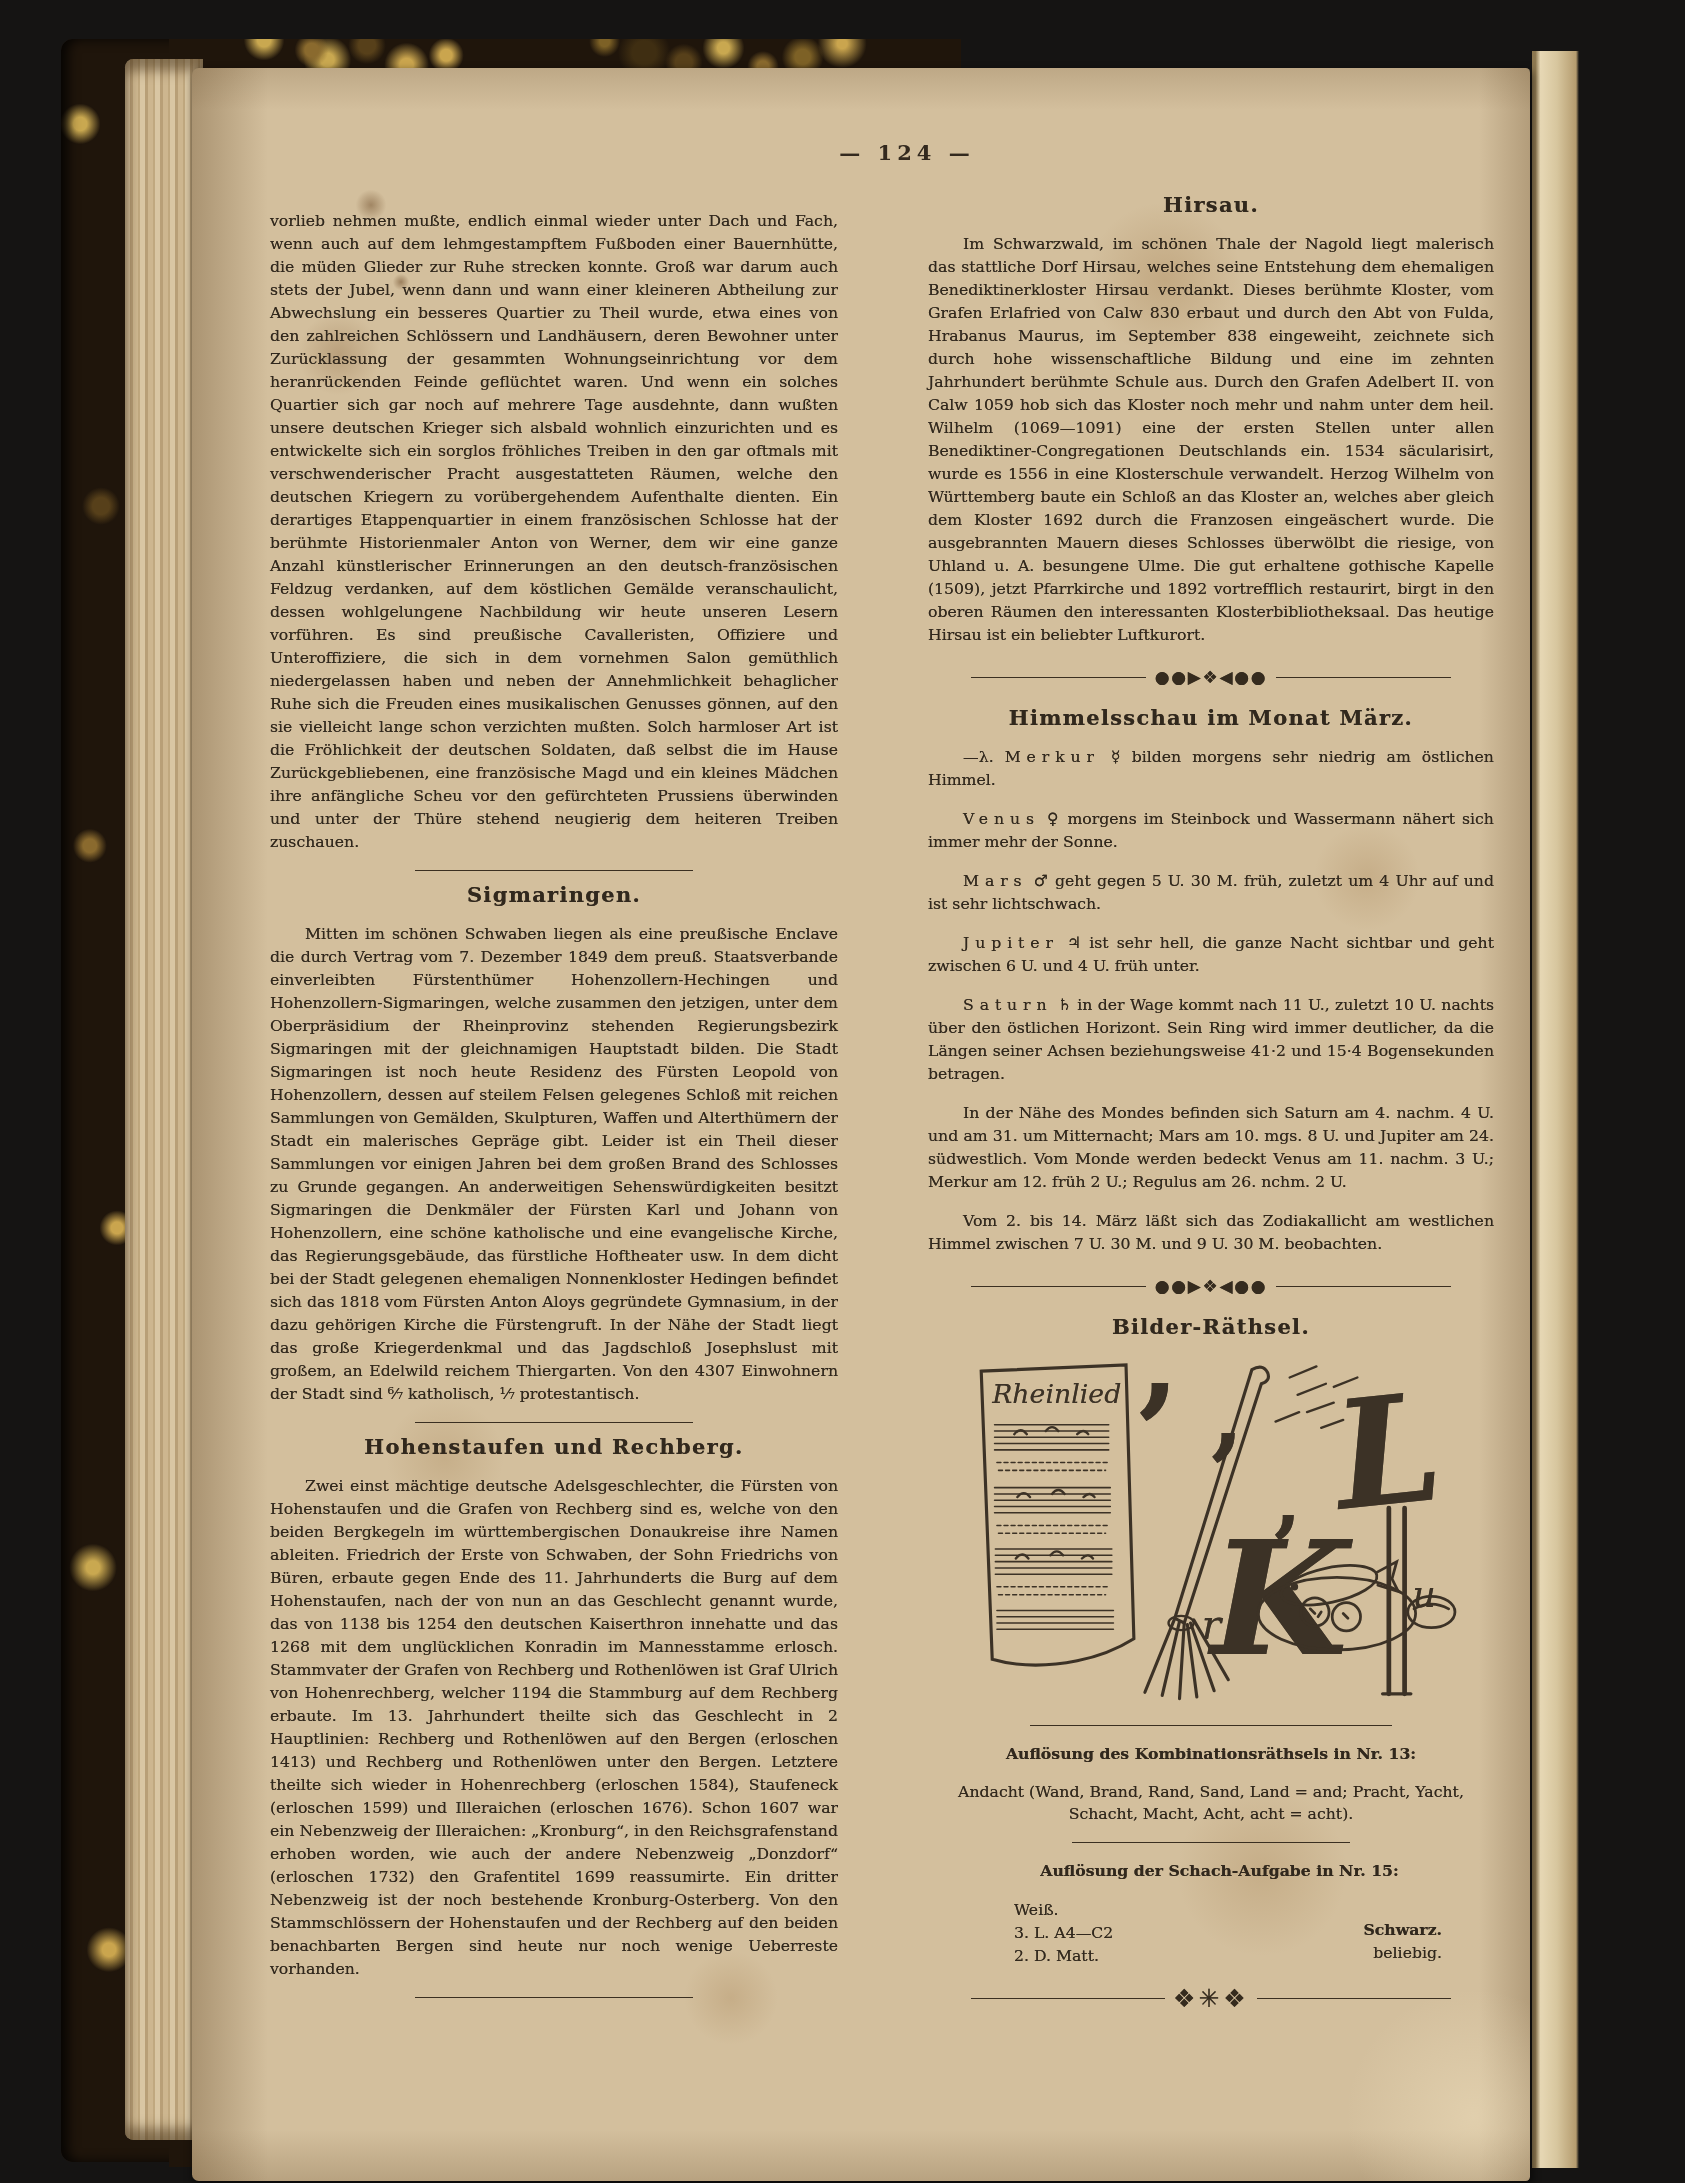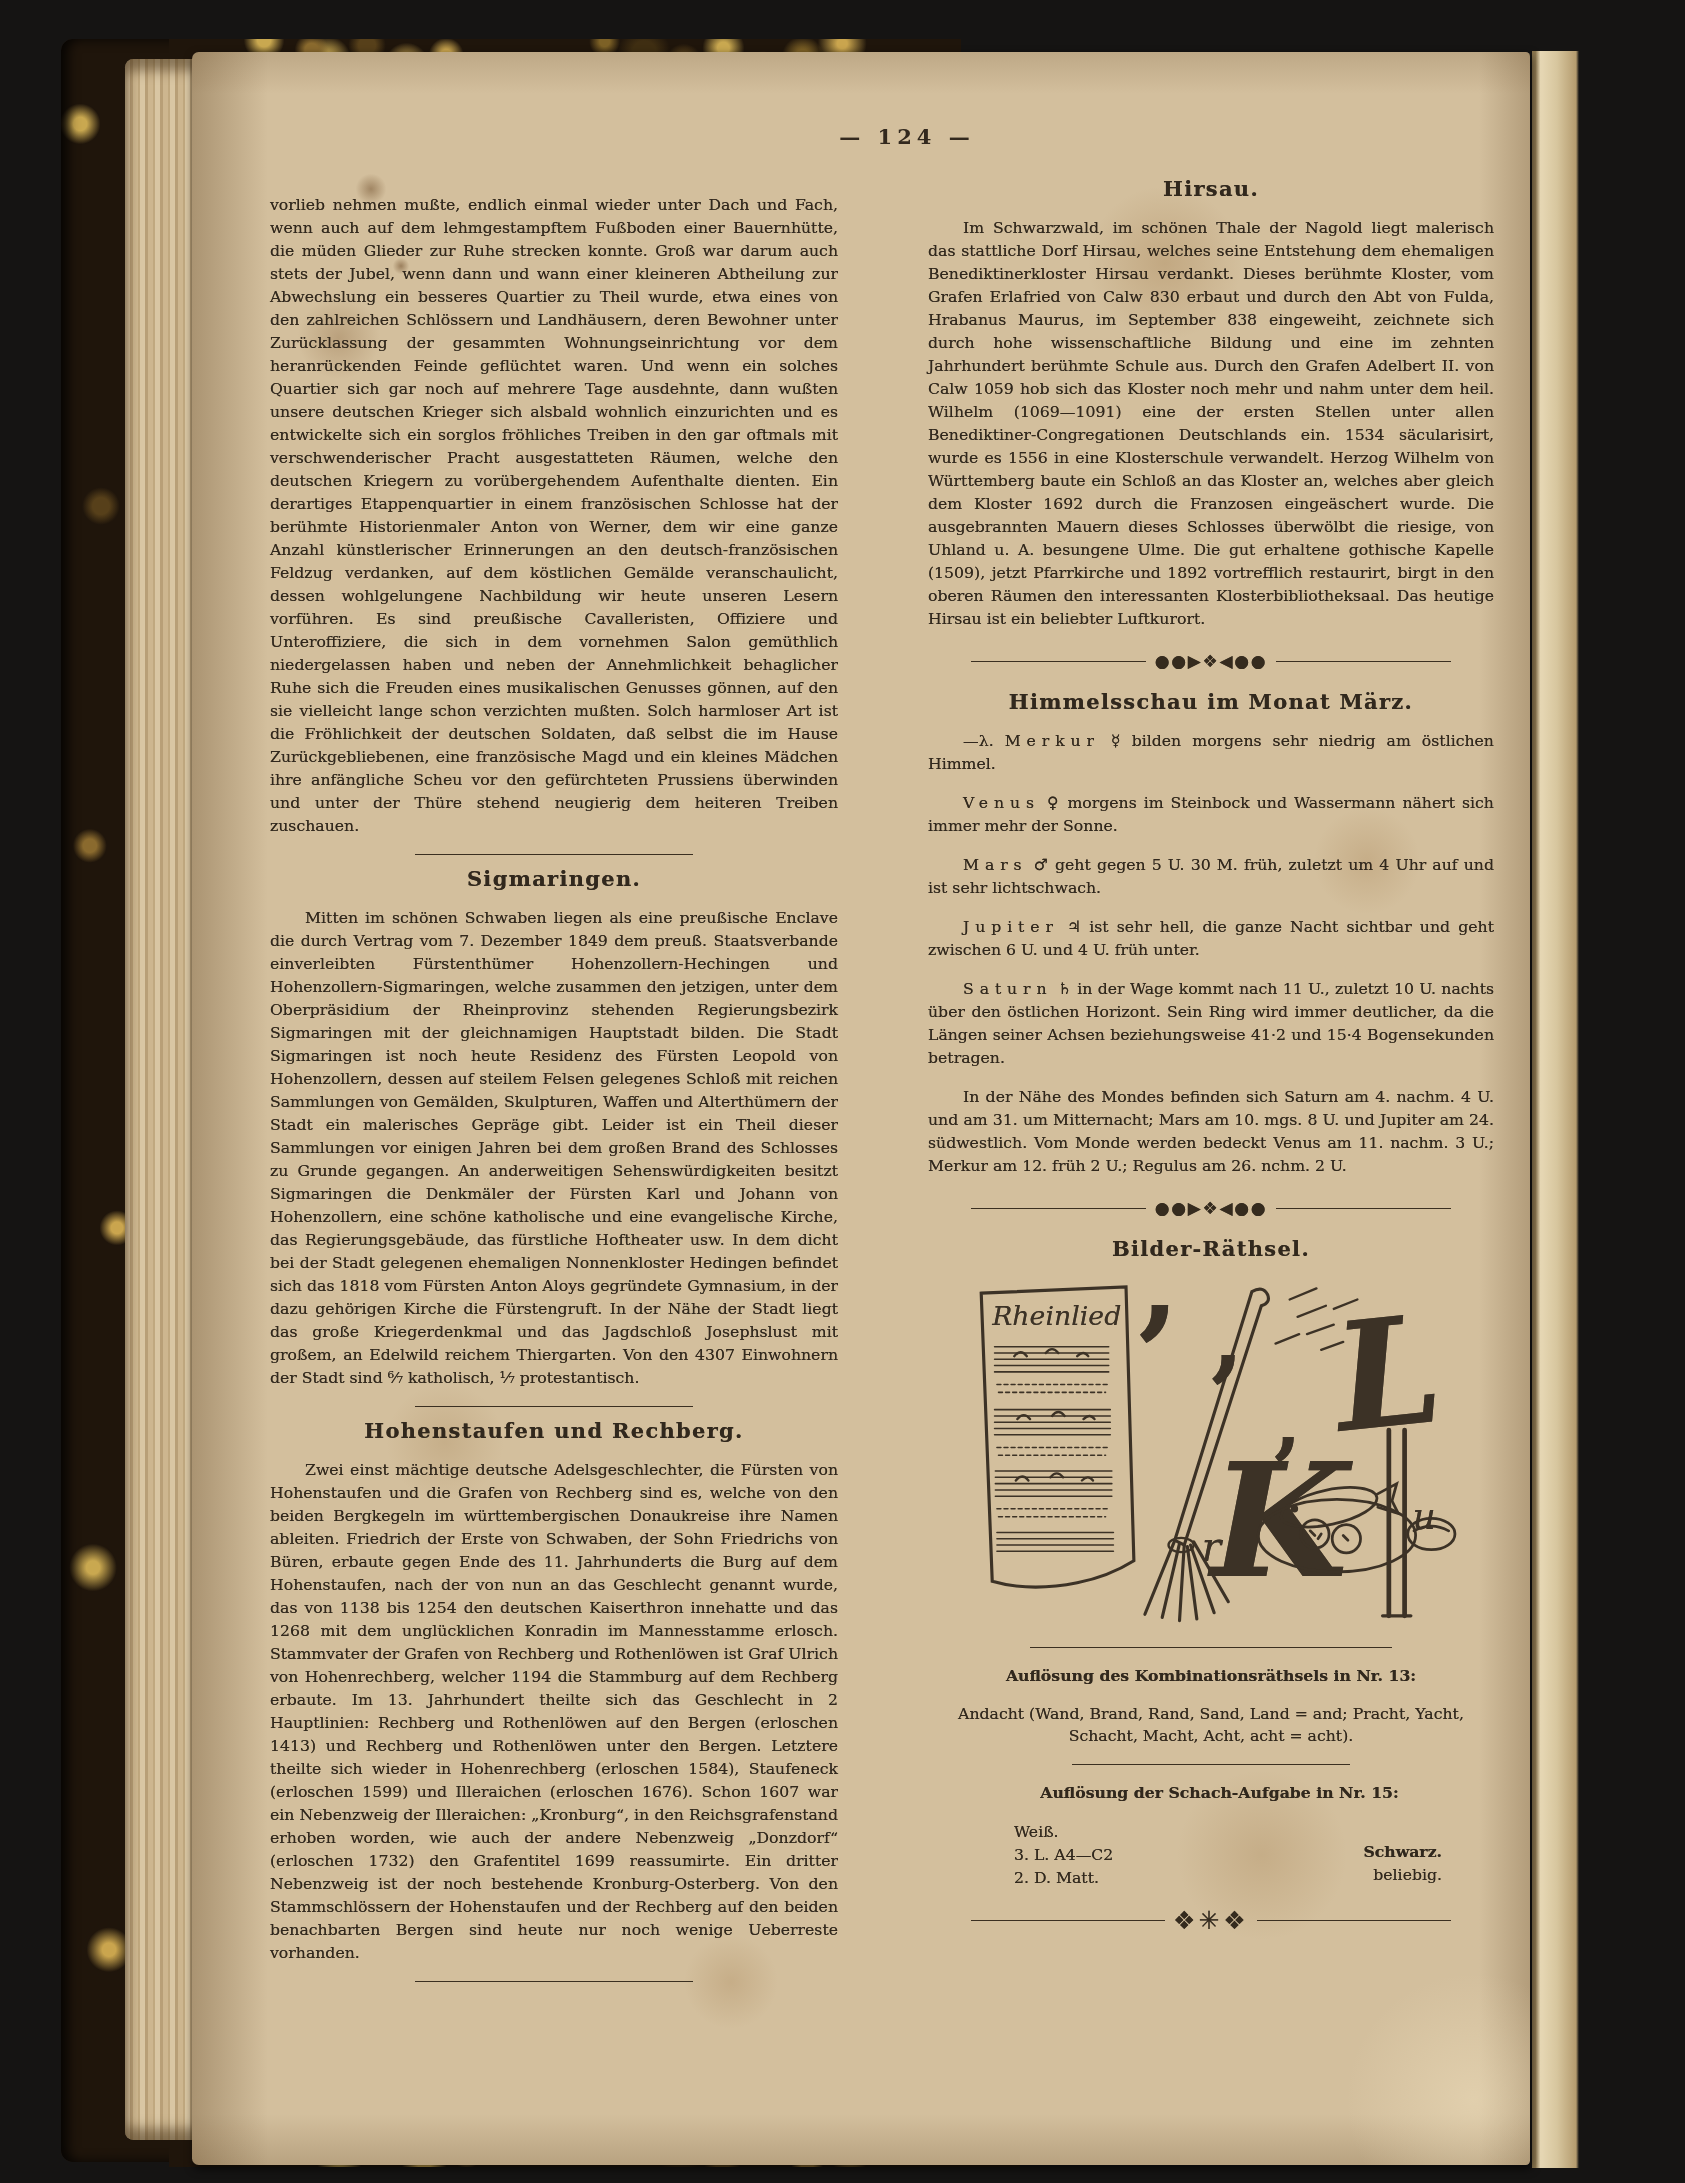--- a/index.html
+++ b/index.html
@@ -39,21 +39,21 @@
     border-radius:8.4px 0 0 8.4px;
     box-shadow:inset 0 11.8px 11.8px rgba(60,40,15,.5), inset 0 -11.8px 11.8px rgba(60,40,15,.5);
   }
   
   .right-page-edge{
     position:absolute;left:1532px;top:51px;width:47px;height:2117px;
     background:linear-gradient(90deg,#8d7850 0 3.4px,#e7d8b5 8.4px,#d7c69e 25px,#b59c6f 44px,#151413 47px);
   }
   
   .page{
-    position:absolute;left:192px;top:52px;width:1338px;height:2113px;
+    position:absolute;left:192px;top:68px;width:1338px;height:2113px;
     background-color:#d3bf9d;
     background-image:
       radial-gradient(circle 110px at 973px 211px, rgba(146,103,52,.26), rgba(146,103,52,0) 70%),
       radial-gradient(circle 76px  at 1175px 809px, rgba(146,103,52,.20), rgba(146,103,52,0) 70%),
       radial-gradient(circle 118px at 1070px 1803px, rgba(150,110,60,.22), rgba(150,110,60,0) 72%),
       radial-gradient(circle 84px at 253px 1390px, rgba(140,100,50,.18), rgba(140,100,50,0) 70%),
       radial-gradient(circle 59px  at 147px 286px,  rgba(120,80,40,.28),  rgba(120,80,40,0) 70%),
       radial-gradient(circle 22px  at 179px 137px,  rgba(100,65,30,.45),  rgba(100,65,30,0) 70%),
       radial-gradient(circle 11.8px  at 209px 214px,  rgba(100,65,30,.5),   rgba(100,65,30,0) 70%),
       radial-gradient(circle 67px  at 539px 1930px, rgba(146,103,52,.2),  rgba(146,103,52,0) 70%),
@@ -144,20 +144,21 @@
 
     <p class="indent"><span class="planet-name">Venus</span> <span class="planet-symbol">♀</span> <span>morgens im Steinbock und Wassermann nähert sich immer mehr der Sonne.</span></p>
 
     <p class="indent"><span class="planet-name">Mars</span> <span class="planet-symbol">♂</span> <span>geht gegen 5 U. 30 M. früh, zuletzt um 4 Uhr auf und ist sehr lichtschwach.</span></p>
 
     <p class="indent"><span class="planet-name">Jupiter</span> <span class="planet-symbol">♃</span> <span>ist sehr hell, die ganze Nacht sichtbar und geht zwischen 6 U. und 4 U. früh unter.</span></p>
 
     <p class="indent"><span class="planet-name">Saturn</span> <span class="planet-symbol">♄</span> <span>in der Wage kommt nach 11 U., zuletzt 10 U. nachts über den östlichen Horizont. Sein Ring wird immer deutlicher, da die Längen seiner Achsen beziehungsweise 41·2 und 15·4 Bogensekunden betragen.</span></p>
 
     <p class="indent">In der Nähe des Mondes befinden sich Saturn am 4. nachm. 4 U. und am 31. um Mitternacht; Mars am 10. mgs. 8 U. und Jupiter am 24. südwestlich. Vom Monde werden bedeckt Venus am 11. nachm. 3 U.; Merkur am 12. früh 2 U.; Regulus am 26. nchm. 2 U.</p>
+    <p class="indent">Vom 2. bis 14. März läßt sich das Zodiakallicht am westlichen Himmel zwischen 7 U. 30 M. und 9 U. 30 M. beobachten.</p>
 
     <div class="divider">
       <span class="orn">●●▶❖◀●●</span>
     </div>
 
     <div class="sec-title">Bilder-Räthsel.</div>
 
     <div class="bilder-wrap">
       <svg width="522" height="362" viewBox="0 0 660 460" style="font-size:18.6px">
 

